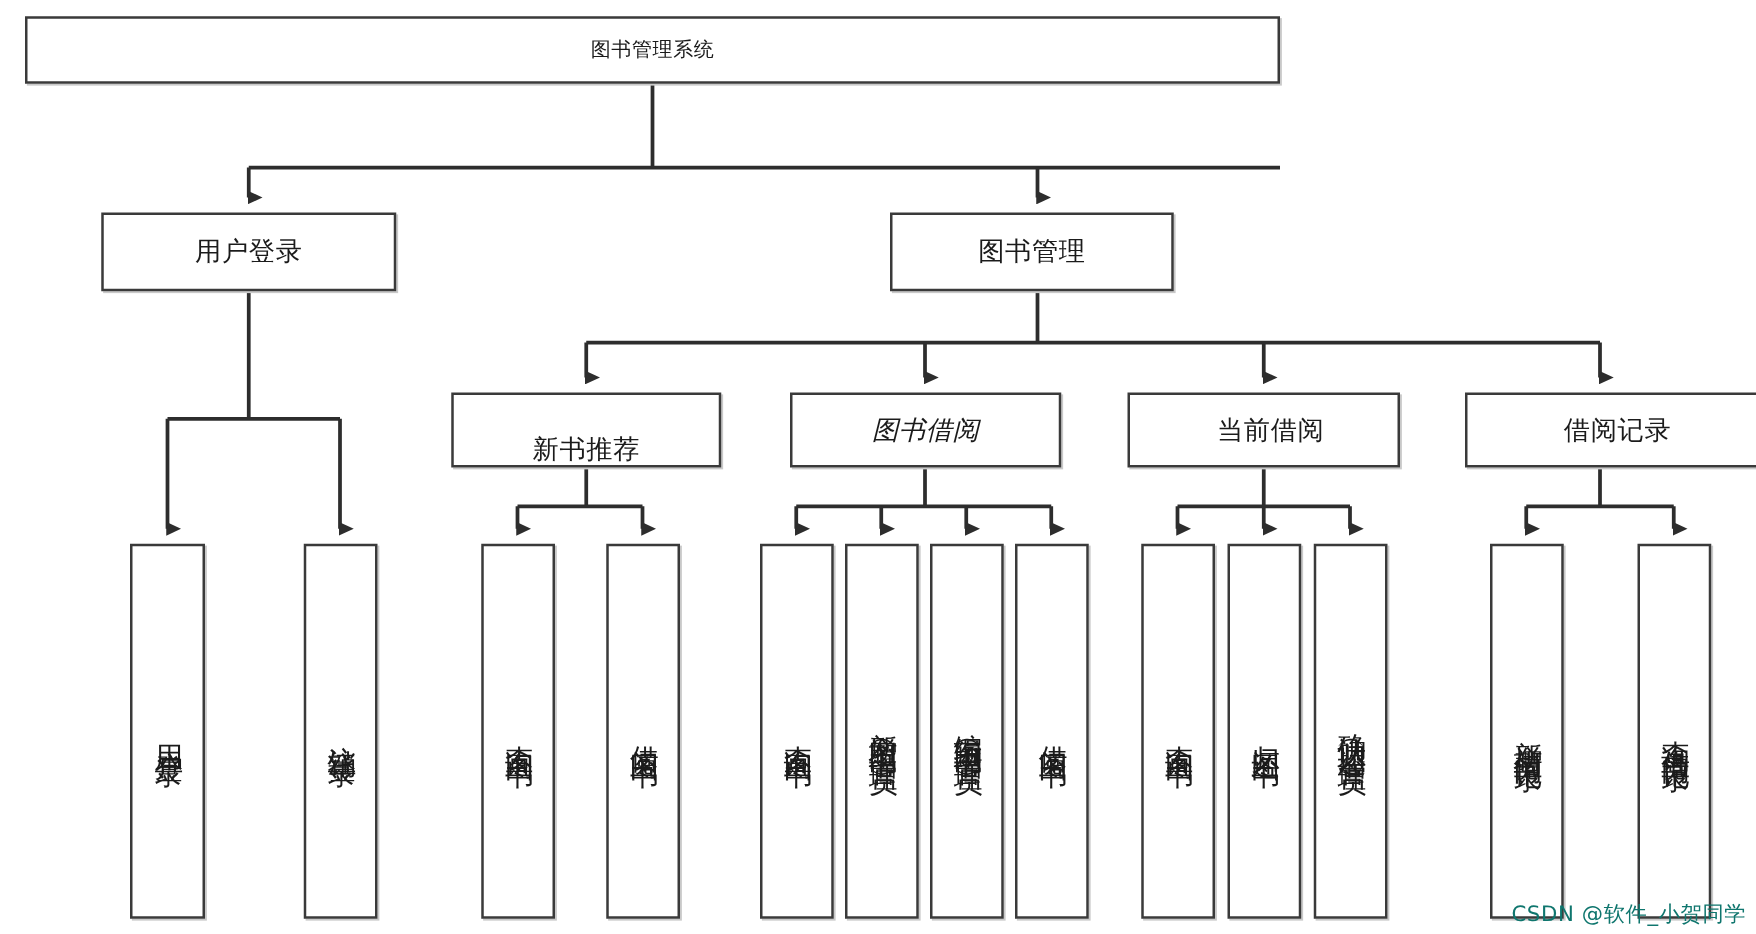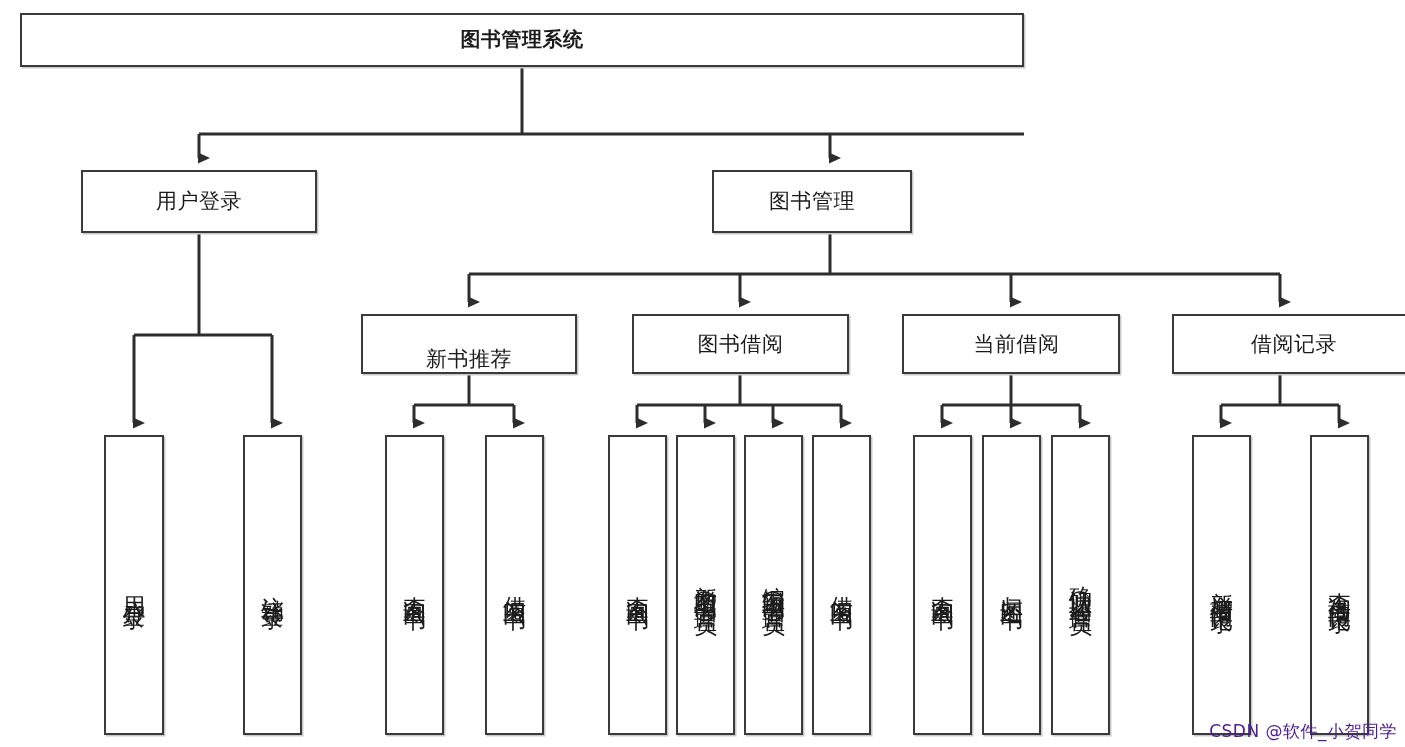--- a/index.html
+++ b/index.html
@@ -28,21 +28,21 @@
     color:#1b1b1b;
   }
   .node .lbl{
     display:block;
     line-height:1.18;
     letter-spacing:0.5px;
     white-space:nowrap;
   }
   
   .node.horiz .lbl{font-size:21px;}
-  .node.root .lbl{font-size:20px;font-weight:bold;}
+  .node.root .lbl{font-size:16px;}
 
   
   .node.vert{
     align-items:center;
     justify-content:center;
     padding-top:2px;
   }
   .node.vert .lbl{
     writing-mode:vertical-rl;
     text-orientation:upright;
@@ -50,21 +50,21 @@
     line-height:1.0;
     letter-spacing:4px;
     white-space:nowrap;
   }
 
   
   #watermark{
     position:absolute;
     right:8px;bottom:4px;
     font-size:17px;
-    color:#4c1d95;
+    color:#0f766e;
     letter-spacing:0.5px;
     white-space:nowrap;
     pointer-events:none;
   }
 </style>
 </head>
 <body>
 
 <div id="stage">
 
@@ -121,29 +121,29 @@
   </svg>
 
   <div class="node horiz root" style="left:20px;top:13px;width:1004px;height:54px;">
     <span class="lbl">图书管理系统</span>
   </div>
 
   <div class="node horiz" style="left:81px;top:170px;width:236px;height:63px;">
     <span class="lbl">用户登录</span>
   </div>
 
-  <div class="node horiz" style="left:712px;top:170px;width:200px;height:63px;">
+  <div class="node horiz" style="left:712px;top:170px;width:227px;height:63px;">
     <span class="lbl">图书管理</span>
   </div>
 
   <div class="node horiz" style="left:361px;top:314px;width:216px;height:60px;align-items:flex-end;">
     <span class="lbl">新书推荐</span>
   </div>
 
-  <div class="node horiz" style="left:632px;top:314px;width:217px;height:60px;">
+  <div class="node horiz" style="left:632px;top:314px;width:217px;height:60px;font-style:italic;">
     <span class="lbl">图书借阅</span>
   </div>
 
   <div class="node horiz" style="left:902px;top:314px;width:218px;height:60px;padding-left:11px;">
     <span class="lbl">当前借阅</span>
   </div>
 
   <div class="node horiz" style="left:1172px;top:314px;width:244px;height:60px;">
     <span class="lbl">借阅记录</span>
   </div>

